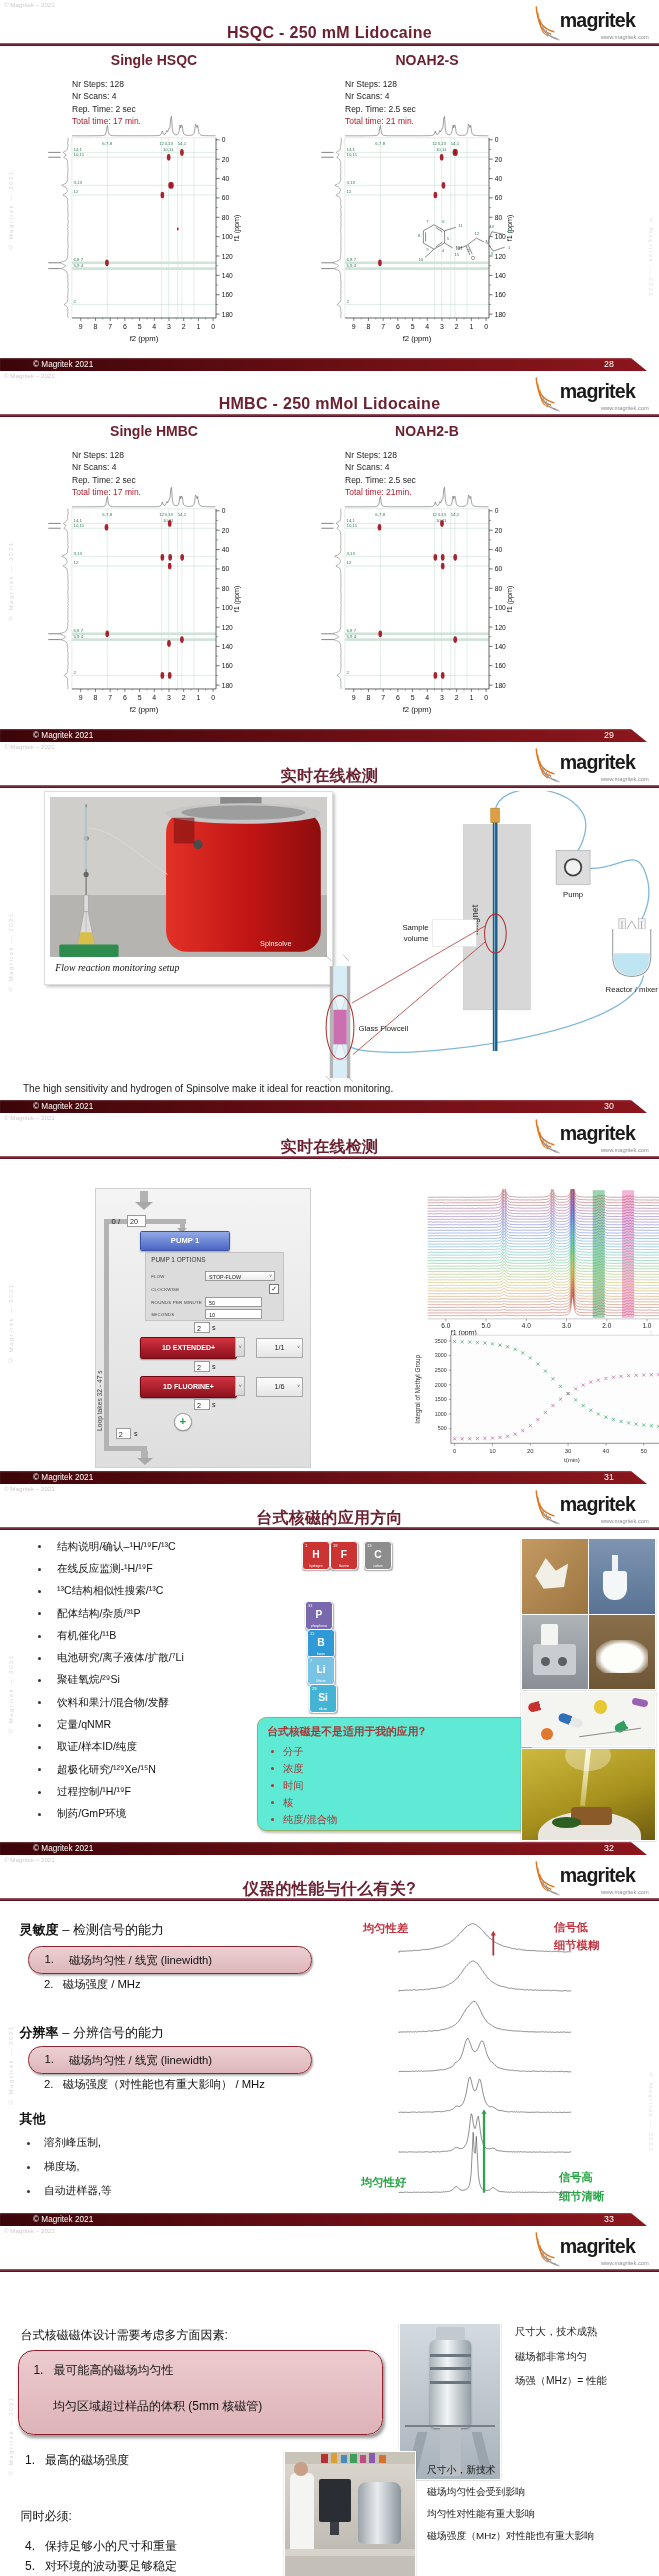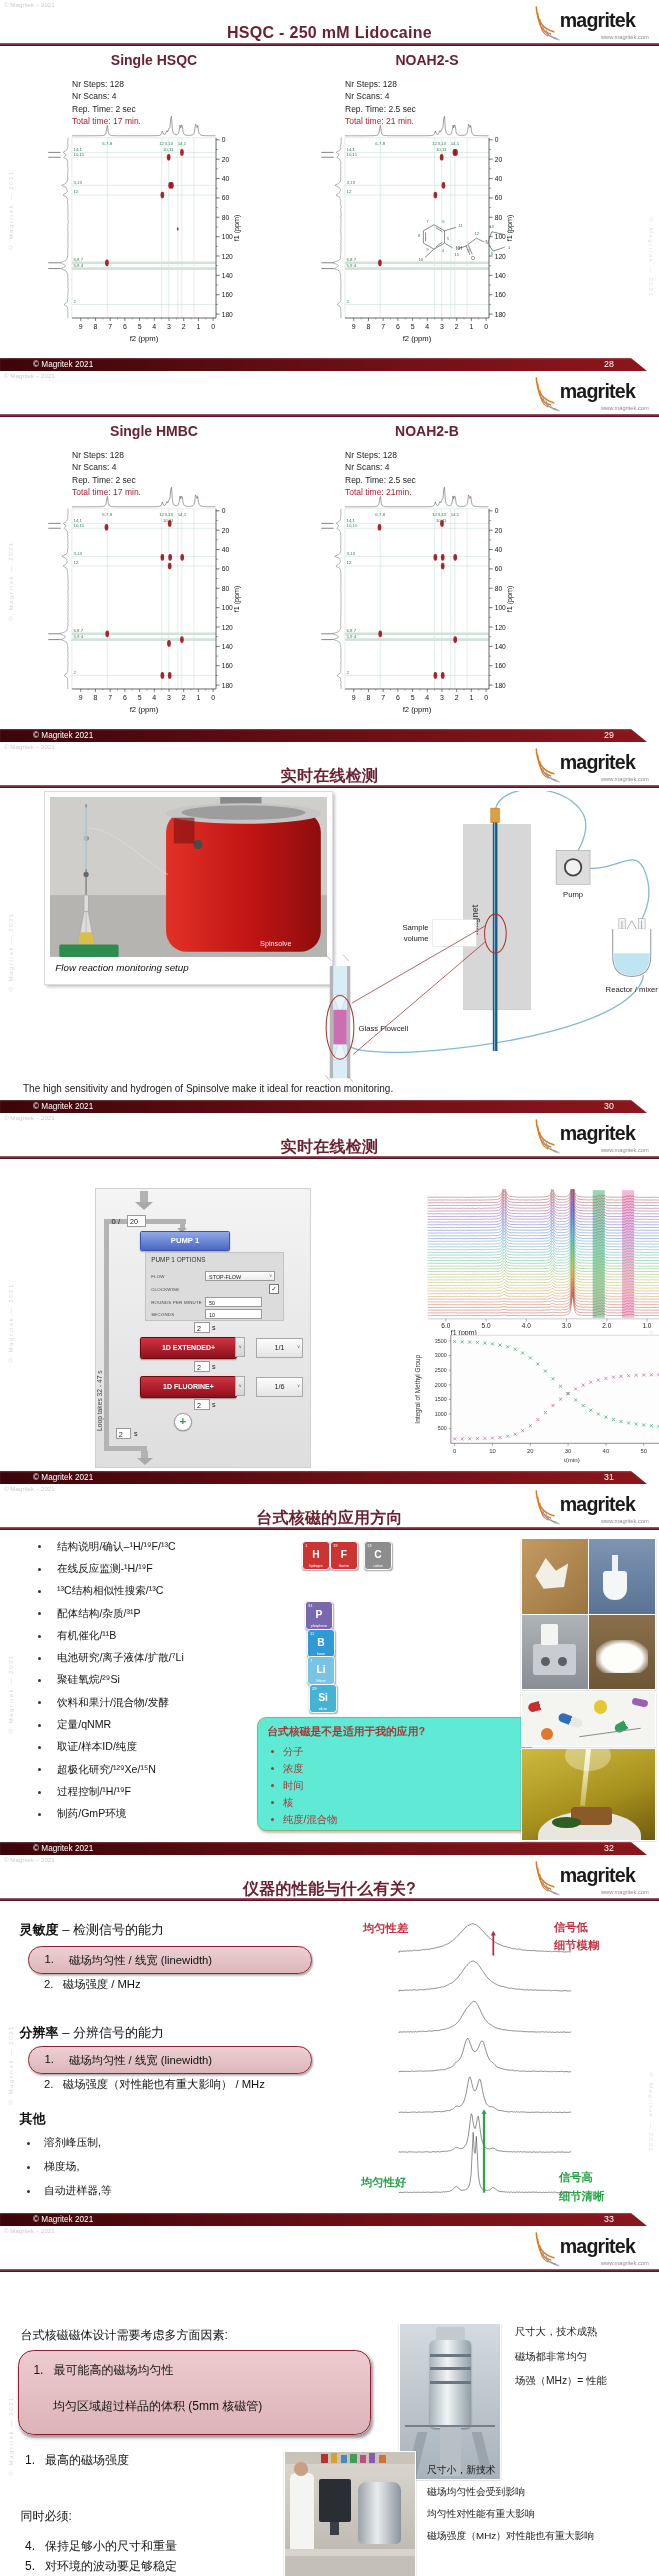--- a/index.html
+++ b/index.html
@@ -23,21 +23,21 @@
   .wm-l{position:absolute;left:7.2px;top:170px;writing-mode:vertical-rl;transform:rotate(180deg);font-size:6.2px;color:#9a9a9a;opacity:.4;letter-spacing:1.5px;}
   .wm-r{position:absolute;right:4.1px;top:216px;writing-mode:vertical-rl;font-size:6.2px;color:#9a9a9a;opacity:.33;letter-spacing:1.5px;}
   
   .nmr-panel{position:absolute;top:49px;width:268px;height:309px;}
   .np-title{position:absolute;top:3.1px;left:0;width:216px;text-align:center;font-size:14px;color:#6b2130;font-weight:600;}
   .np-params{position:absolute;top:29px;left:26px;font-size:8.5px;color:#222;line-height:12.4px;}
   .np-total{position:absolute;top:67px;left:26px;font-size:8.5px;color:#b01c2e;}
   .np-svg{position:absolute;left:0;top:58px;}
   
   .photo-frame{position:absolute;left:44px;top:49px;width:287px;height:192px;background:#fff;border:0.5px solid #ddd;box-shadow:1.5px 2.1px 3.6px rgba(0,0,0,.3);}
-  .photo-cap{position:absolute;left:10.3px;top:170px;font-size:9.8px;font-style:italic;color:#111;}
+  .photo-cap{position:absolute;left:10.3px;top:170px;font-size:9.8px;font-style:italic;color:#111;font-family:Liberation Serif, serif;}
   .s3-bottom{position:absolute;left:23px;top:341px;font-size:10px;color:#1a1a1a;}
   
   .sw-panel{position:absolute;left:95px;top:75px;width:214px;height:278px;background:linear-gradient(180deg,#f4f4f4,#dedede);border:0.5px solid #d0d0d0;}
   .gbar{position:absolute;background:#b3b3b3;}
   .gtri{position:absolute;width:0;height:0;}
   .wbox{position:absolute;background:#fff;border:0.5px solid #9a9a9a;font-size:7.2px;color:#222;text-align:left;padding:1px 2.1px;box-sizing:border-box;}
   .pump-btn{position:absolute;left:44px;top:42px;width:88px;height:17.5px;background:linear-gradient(180deg,#93a9e6,#4a66c4);border:0.5px solid #3a52a8;border-radius:1.5px;color:#fff;font-size:7.7px;font-weight:700;text-align:center;line-height:17.5px;box-shadow:0 1px 1.5px rgba(0,0,0,.3);}
   .opts{position:absolute;left:49px;top:63px;width:137px;height:67px;background:#dcdcdc;border:0.5px solid #c2c2c2;}
   .opt-title{position:absolute;left:5.2px;top:3.1px;font-size:6.4px;color:#333;}
   .opt-label{position:absolute;left:5.2px;font-size:4.4px;color:#444;letter-spacing:0.2px;}
@@ -66,21 +66,21 @@
   .perf-head b{font-size:13px;}
   .hl-box{position:absolute;background:linear-gradient(180deg,#ecd0d2,#ddb6ba);border:1.3px solid #8e2333;border-radius:13.4px;box-shadow:1px 1.5px 2.1px rgba(0,0,0,.35);}
   .hl-box .num{position:absolute;left:15.5px;top:5.7px;font-size:11.3px;color:#111;}
   .hl-box .txt{position:absolute;left:40px;top:5.7px;font-size:11.3px;color:#111;}
   .plain-item{position:absolute;font-size:11.3px;color:#111;}
   .lab-red{position:absolute;font-size:11.3px;font-weight:700;color:#c03440;}
   .lab-green{position:absolute;font-size:11.3px;font-weight:700;color:#27a345;}
   
   .cn-line{position:absolute;font-size:12px;color:#141414;white-space:pre-wrap;}
   .note-line{position:absolute;font-size:10.3px;color:#1a1a1a;white-space:nowrap;}
-  .hl-big{position:absolute;background:linear-gradient(180deg,#eccbce,#ddb3b8);border:1.5px solid #8e1f2e;border-radius:15.5px;box-shadow:1.5px 2.1px 3.1px rgba(0,0,0,.4);}
+  .hl-big{position:absolute;background:linear-gradient(180deg,#eccbce,#ddb3b8);border:1.5px solid #8e1f2e;border-radius:15.5px;box-shadow:1.5px 2.1px 3.1px rgba(0,0,0,.4);padding-left:12px;}
 </style>
 </head>
 <body>
 
 <div id="deck">
 
 <section class="slide">
   <div class="wm-c">© Magritek – 2021</div>
   <div class="wm-l">© Magritek — 2021</div>
   <div class="wm-r">© Magritek — 2021</div>
@@ -377,20 +377,21 @@
             <path d="M44,58 Q20,52 19,18" stroke="#e07820" stroke-width="2.6"></path>
             <path d="M39,62 Q24,57 23,30" stroke="#e07820" stroke-width="2.2"></path>
       <path d="M54,66 Q30,62 28,40" stroke="#9a9a9a" stroke-width="2"></path>
             <path d="M58,68 Q38,66 35,50" stroke="#9a9a9a" stroke-width="1.7"></path>
             <path d="M61,70 Q46,69 43,58" stroke="#9a9a9a" stroke-width="1.4"></path>
     </g>
         </svg>
     <div class="lname">magritek</div>
     <div class="lurl">www.magritek.com</div>
   </div>
+  <h1 class="slide-title">HMBC - 250 mMol Lidocaine</h1>
   <div class="rule"></div>
 
   <div class="nmr-panel" style="left:46px">
     <div class="np-title">Single HMBC</div>
     <div class="np-params">
           <div>Nr Steps: 128</div>
           <div>Nr Scans: 4</div>
           <div>Rep. Time: 2 sec</div>
         </div>
     <div class="np-total">Total time: 17 min.</div>

